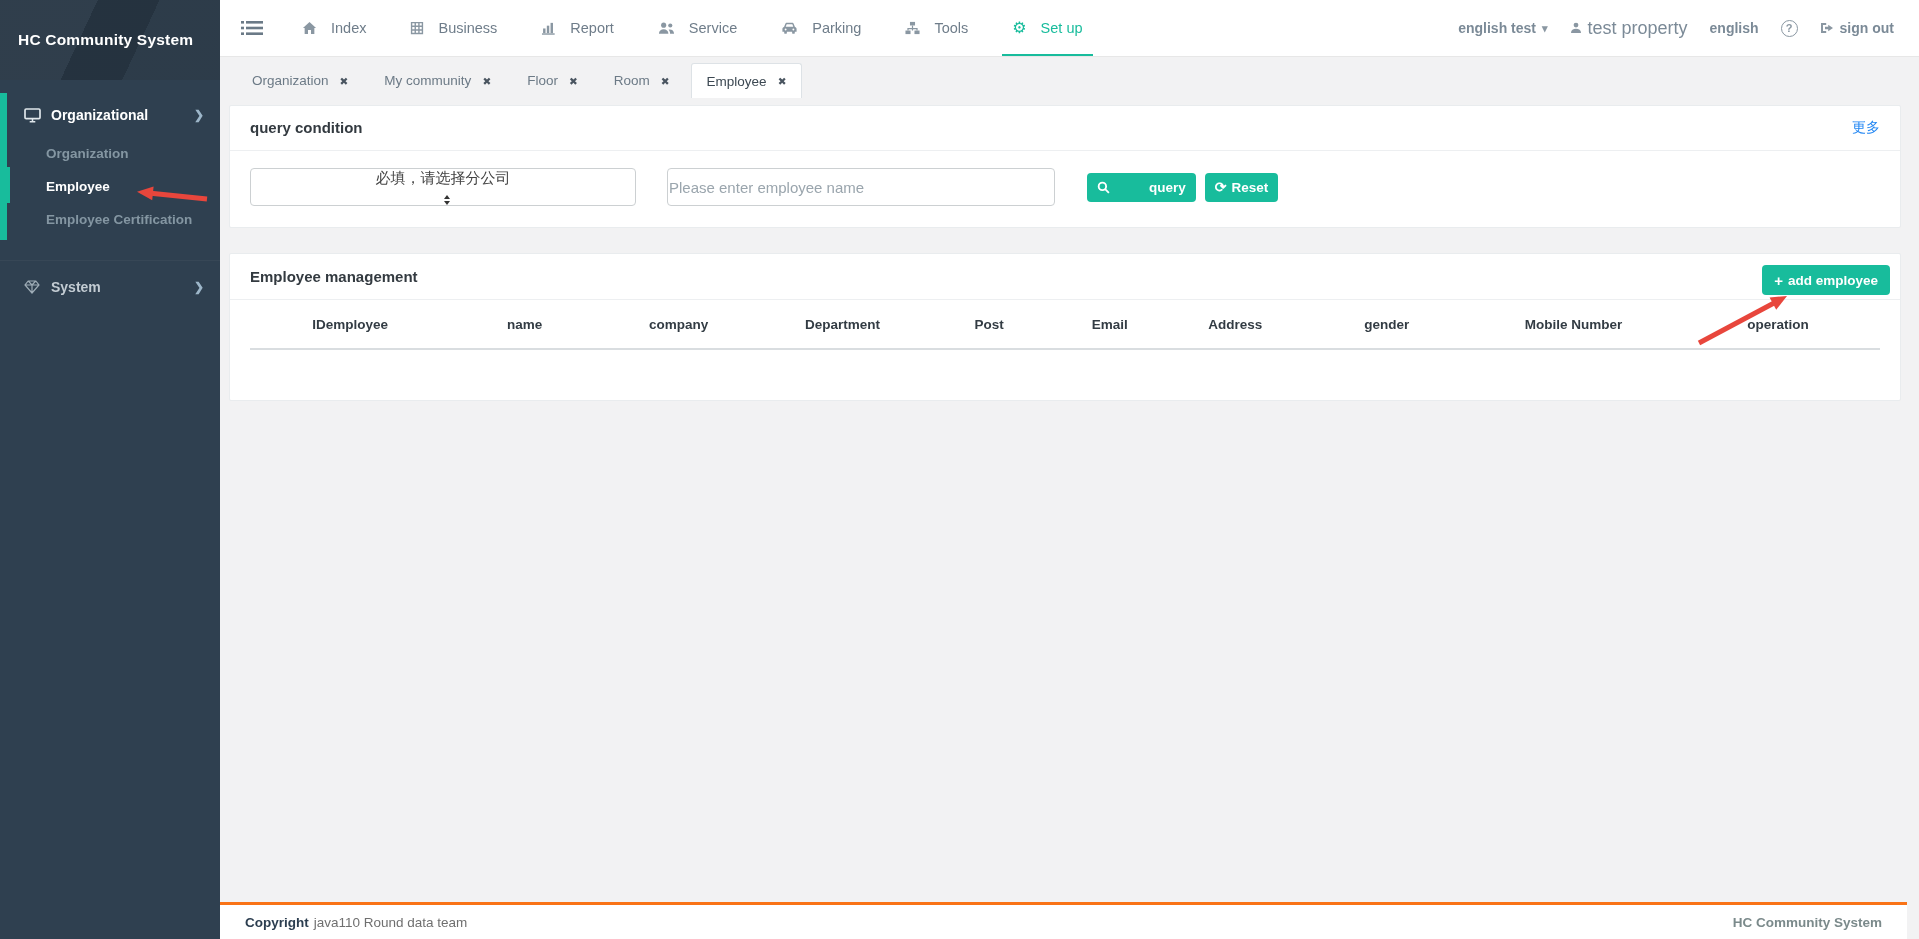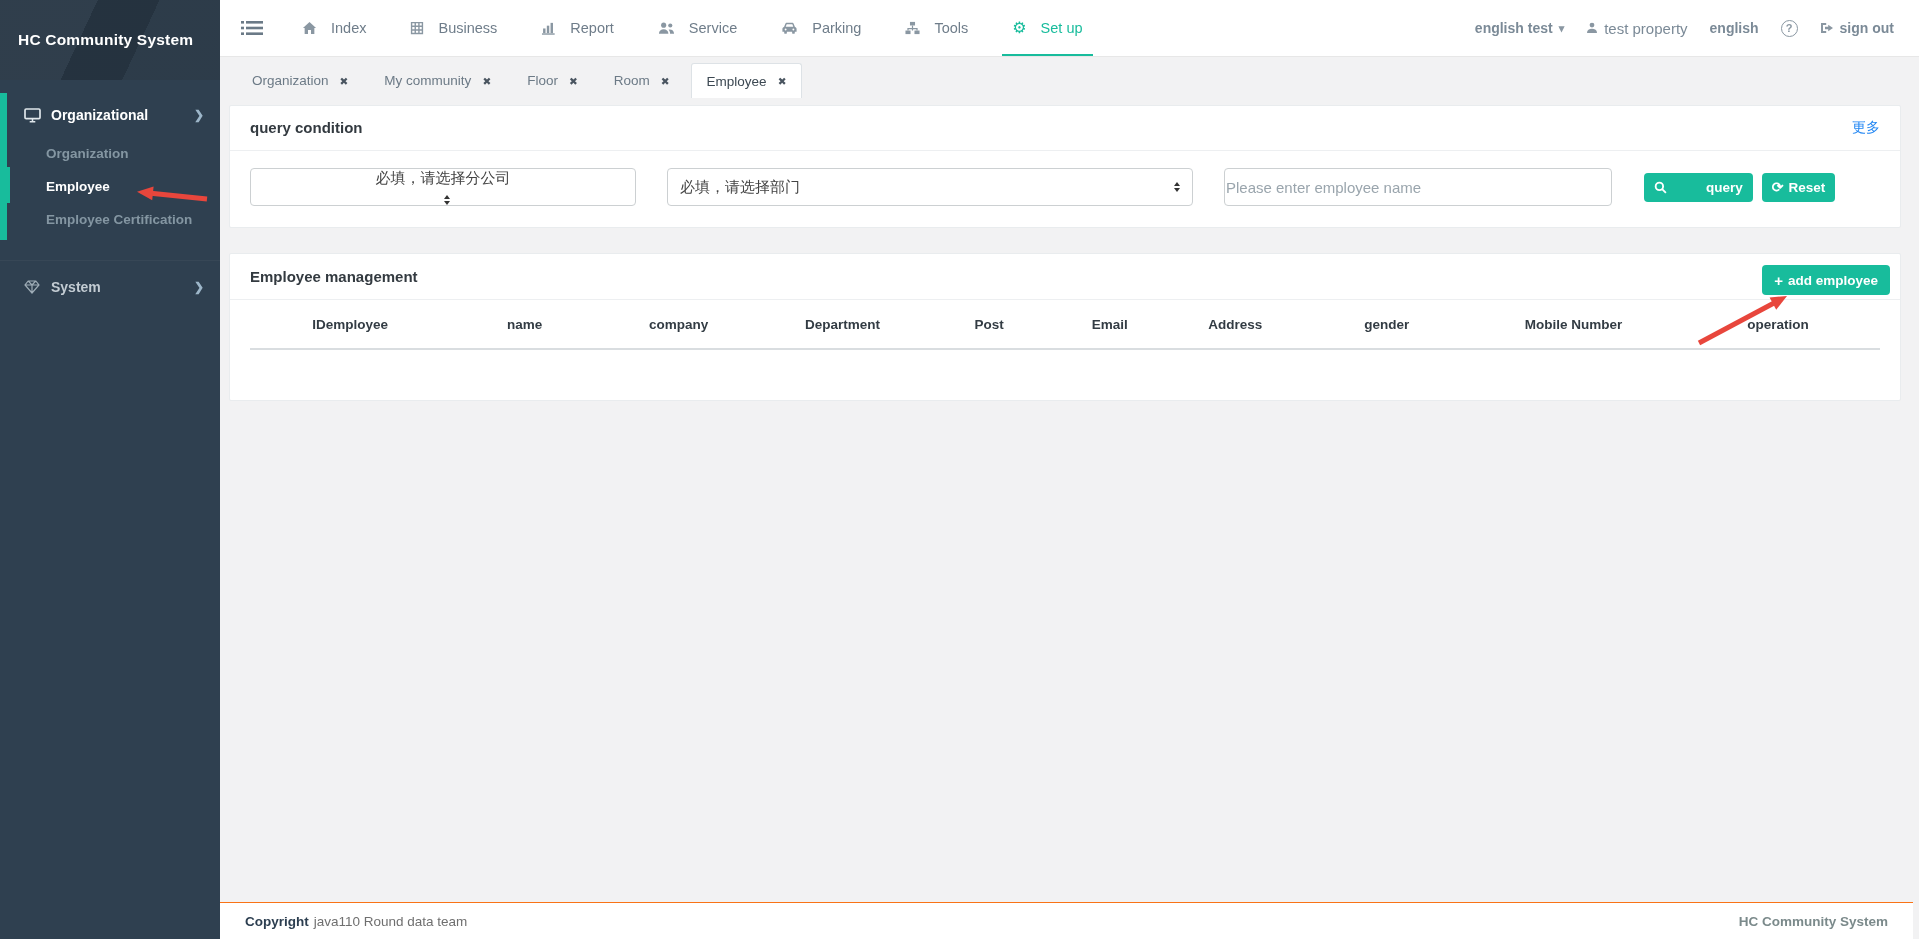--- a/index.html
+++ b/index.html
@@ -37,21 +37,21 @@
   .nav-item { position:relative; display:flex; align-items:center; gap:14px; height:100%;
     color:#6f7d8a; font-size:14.5px; cursor:pointer; white-space:nowrap; }
   .nav-item .n-icon { display:flex; color:#8a97a2; }
   .nav-item.active { color:#18bc9c; }
   .nav-item.active .n-icon { color:#18bc9c; }
   .nav-item.active .gear-glyph { color:#18bc9c; }
   .nav-item.active::after { content:""; position:absolute; left:-10px; right:-10px; bottom:0; height:2px; background:#18bc9c; }
   .gear-glyph { font-size:16px; line-height:1; }
   .nav-right { margin-left:auto; display:flex; align-items:center; gap:22px; color:#7b8a97; }
   .nav-right .bold { font-weight:bold; font-size:14px; cursor:pointer; display:flex; align-items:center; gap:6px; white-space:nowrap;justify-content:space-between; }
-  .nav-right .plain { font-size:15px; cursor:pointer; display:flex; align-items:center; gap:6px; white-space:nowrap; }
+  .nav-right .plain { font-size:18px; cursor:pointer; display:flex; align-items:center; gap:6px; white-space:nowrap; }
   .caret { font-size:11px; color:#8a97a2; }
   .q-circle { width:17px; height:17px; border:1.4px solid #8a97a2; border-radius:50%; font-size:11px; font-weight:bold;
     display:flex; align-items:center; justify-content:center; color:#8a97a2; cursor:pointer; }
 
   
   .tabbar { display:flex; align-items:flex-end; height:35px; margin:6px 18px 0 9px; padding-left:8px; gap:6px; }
   .tab { display:flex; align-items:center; gap:11px; height:35px; padding:0 15px; font-size:13.5px; color:#6c7a86;
     cursor:pointer; border-radius:3px 3px 0 0; }
   .tab .tab-x { font-size:10.5px; color:#4a5560; cursor:pointer; }
   .tab.active { background:#fff; border:1px solid #dde2e6; border-bottom:none; color:#3c4852; }
@@ -83,21 +83,21 @@
   .table-panel { margin-top:25px; }
   .table-hd { padding:14px 20px 13px 20px; position:relative; border-bottom:1px solid #edeff1; }
   .btn-add { position:absolute; right:10px; top:11px; height:30px; padding:0 12px; }
   .plus-glyph { font-size:15px; font-weight:bold; line-height:1; }
   .emp-table { width:calc(100% - 40px); margin:0 20px; border-collapse:collapse; }
   .emp-table th { font-size:13.5px; font-weight:bold; color:#333c44; text-align:center; padding:17px 4px 16px 4px;
     border-bottom:2px solid #d9dde0; white-space:nowrap; }
   .emp-table td.empty { height:51px; }
 
   
-  .footer { position:absolute; left:0; right:6px; bottom:0; height:37px; background:#fff; border-top:1px solid #f97316;
+  .footer { position:absolute; left:0; right:12px; bottom:0; height:37px; background:#fff; border-top:3px solid #f97316;
     display:flex; align-items:center; padding:0 25px; font-size:13.5px; color:#6f6f6f; }
   .footer .c-bold { font-weight:bold; color:#2c3e50; margin-right:5px; }
   .footer .f-right { margin-left:auto; font-weight:bold; color:#7b8a8b; }
 
   
   .annotations { position:absolute; left:0; top:0; width:1919px; height:939px; pointer-events:none; z-index:60; }
 
   svg.ico { display:block; }
 </style>
 </head>
@@ -285,27 +285,20 @@
     </div>
 
     <section class="panel query-panel">
       <div class="panel-hd">
         <span class="panel-title">query condition</span>
         <a class="more-link">更多</a>
       </div>
       <div class="query-body">
         <div class="select-box sel-company">
           <span class="sel-text">必填，请选择分公司</span>
-          <span class="spinner">
-              <span class="car-up"></span>
-              <span class="car-dn"></span>
-            </span>
-        </div>
-        <div class="select-box sel-dept">
-          <span class="sel-text">必填，请选择部门</span>
           <span class="spinner">
               <span class="car-up"></span>
               <span class="car-dn"></span>
             </span>
         </div>
         <input class="name-input" type="text" placeholder="Please enter employee name" style="">
         <button class="btn btn-query">
           <span>
             <svg class="ico" width="13" height="13" viewBox="0 0 14 14">
                 <circle cx="5.8" cy="5.8" r="4" fill="none" stroke="#fff" stroke-width="2"></circle>

